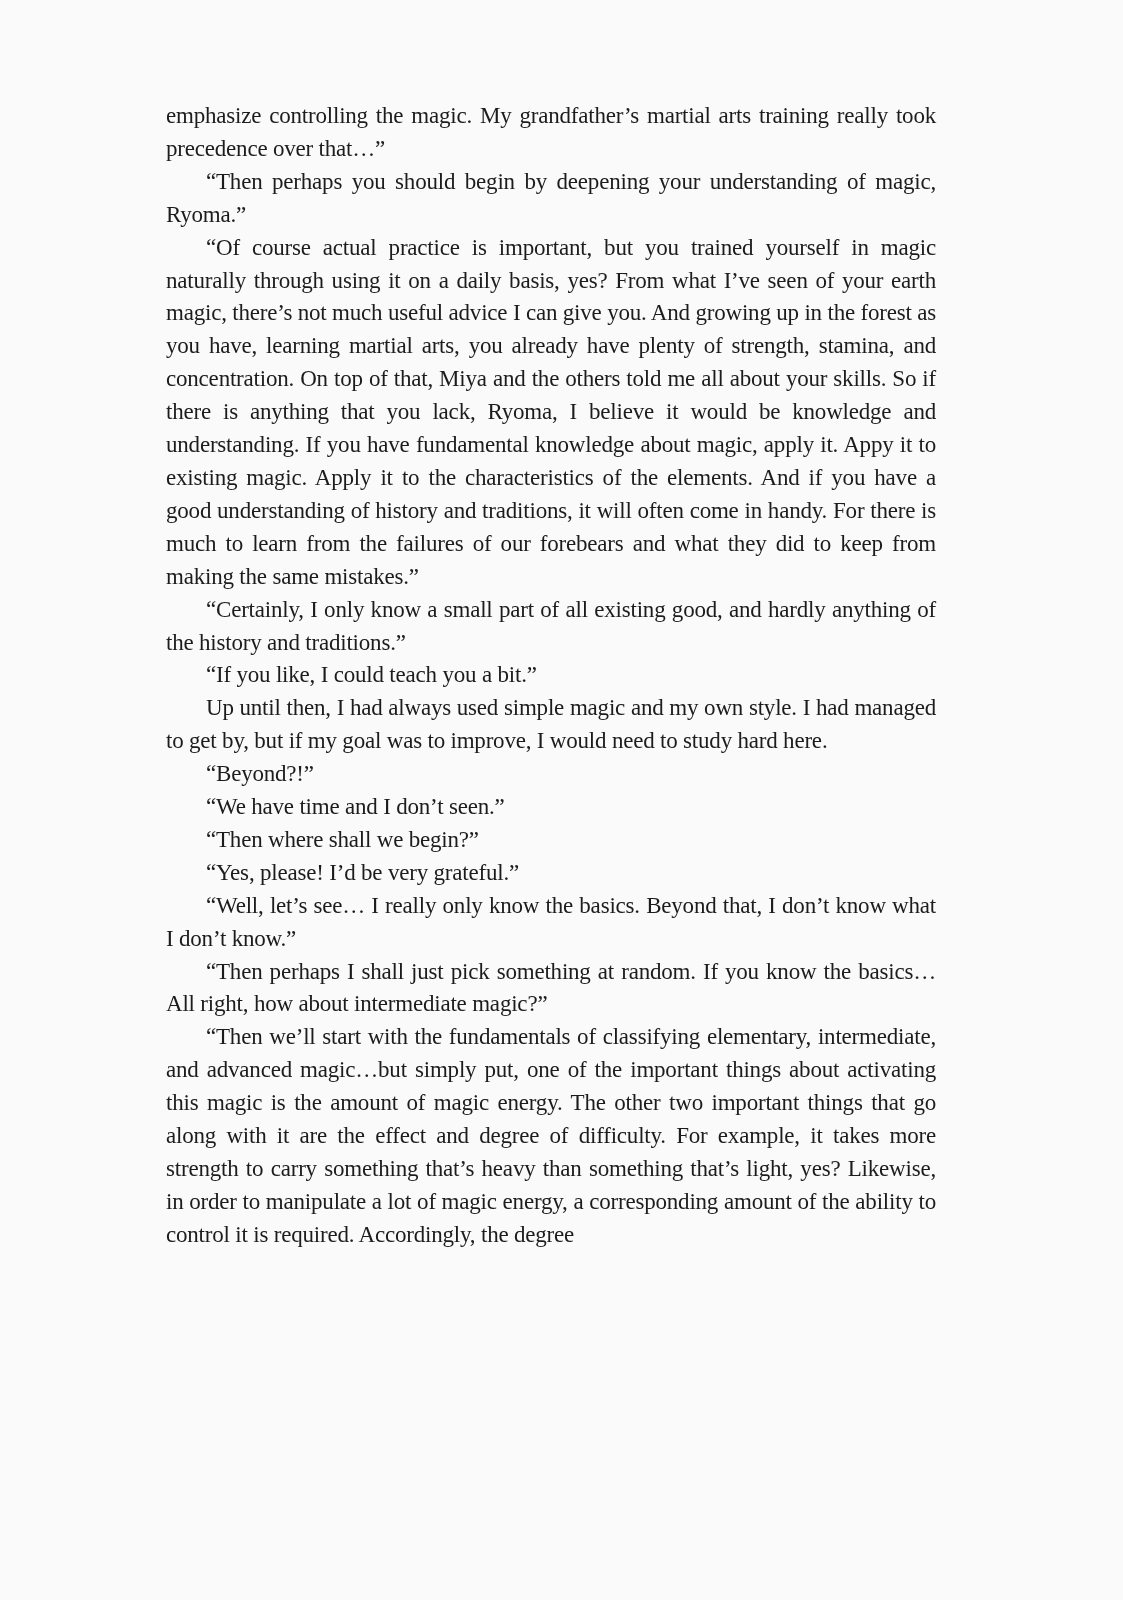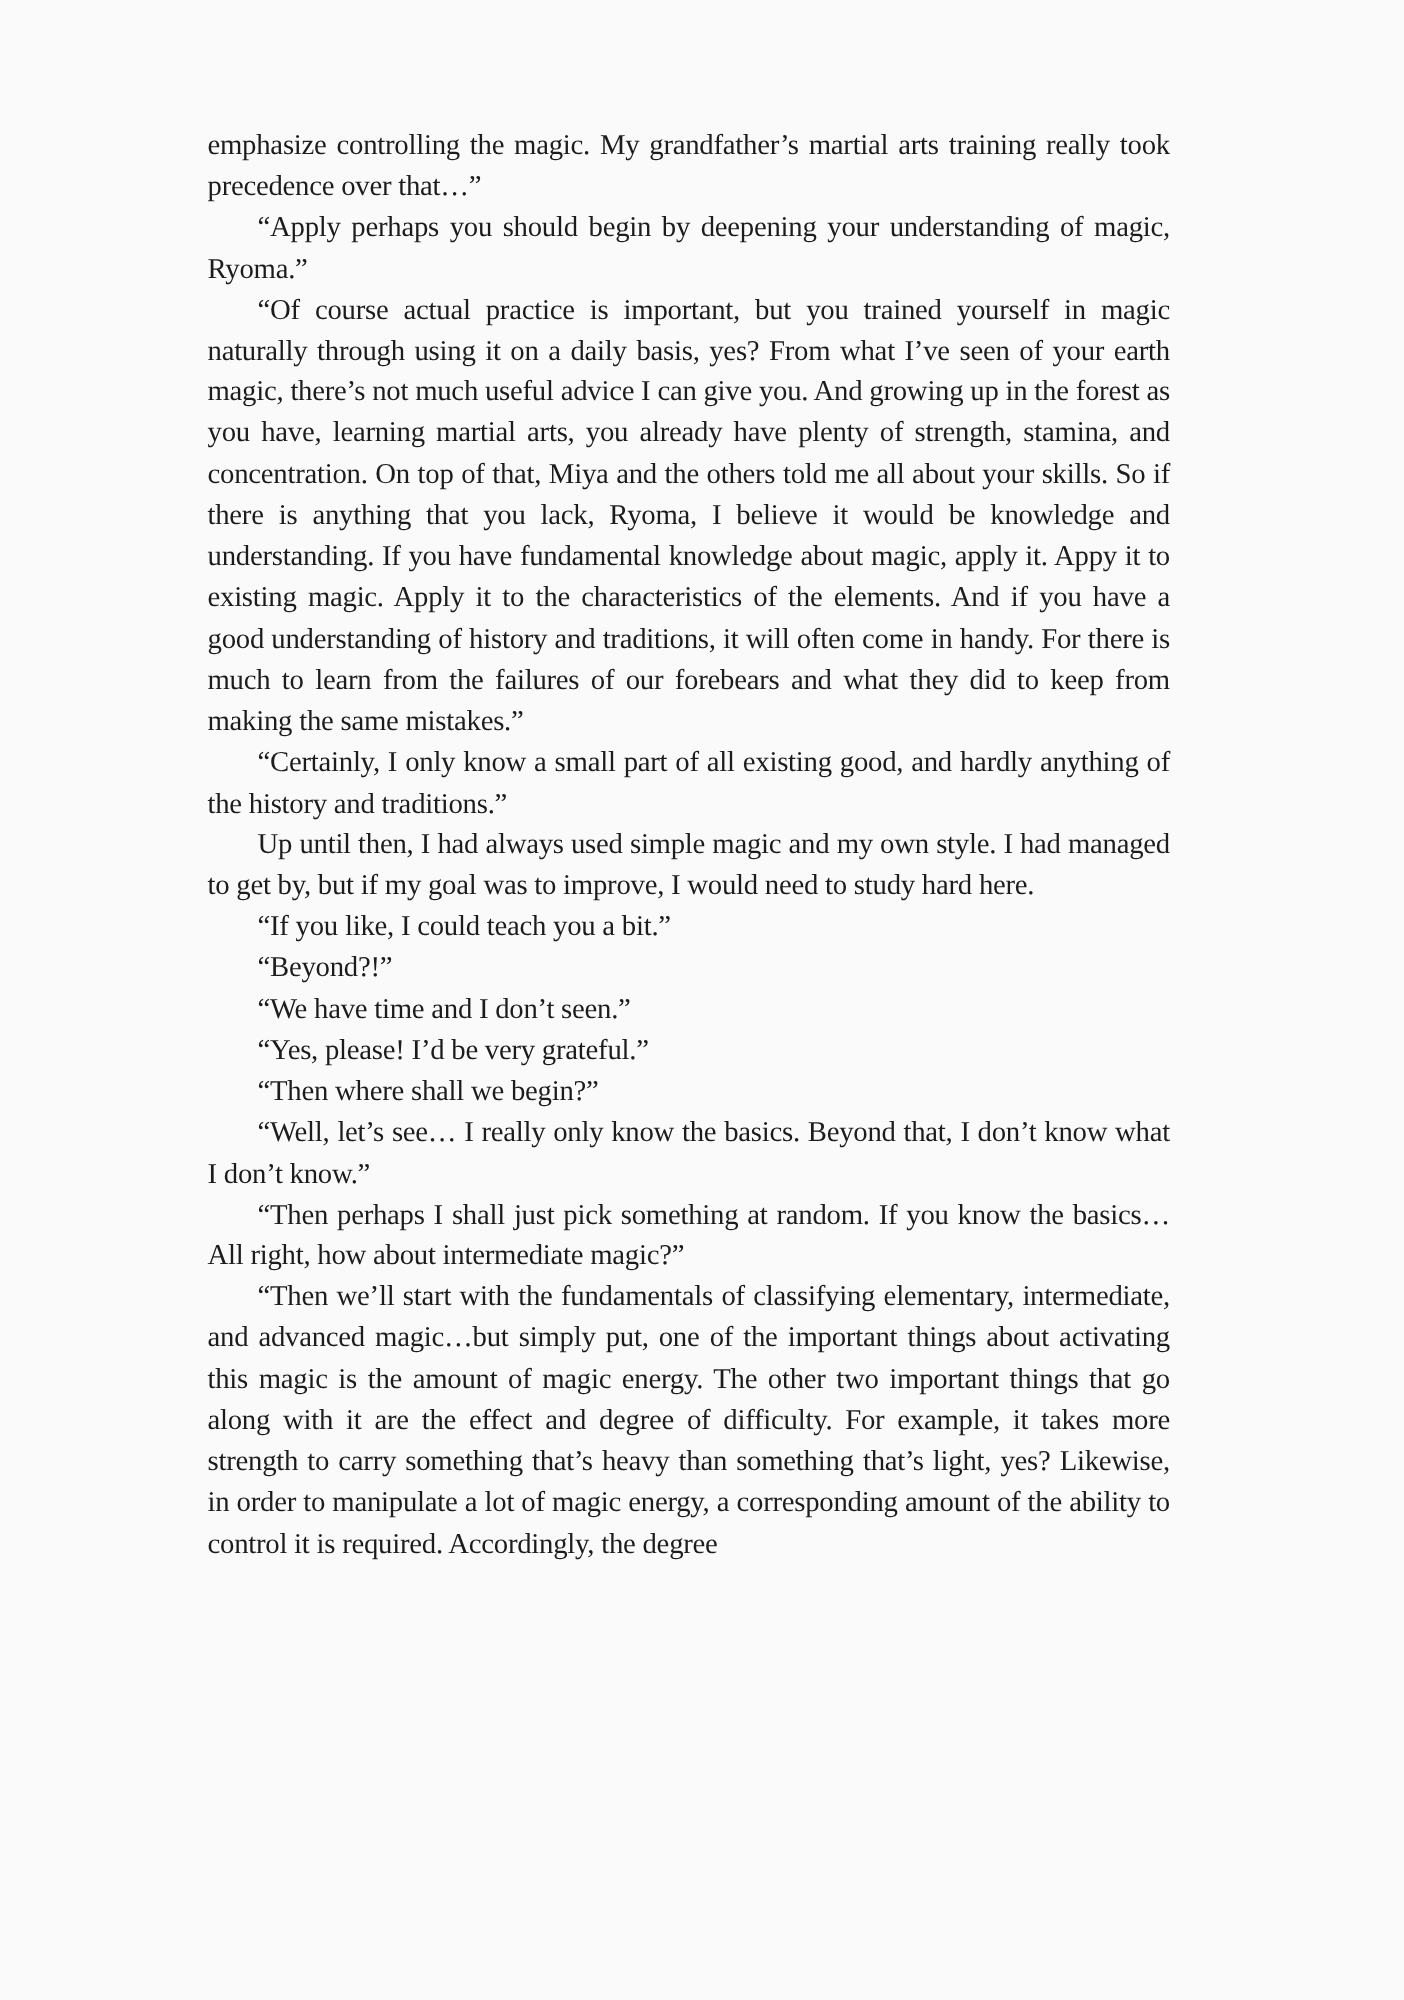--- a/index.html
+++ b/index.html
@@ -38,26 +38,26 @@
   .text-block p.no-indent {
     text-indent: 0;
   }
 </style>
 </head>
 <body>
 
 <div class="page">
   <div class="text-block">
     <p class="no-indent">emphasize controlling the magic. My grandfather’s martial arts training really took precedence over that…”</p>
-    <p>“Apply perhaps you should begin by deepening your understanding of magic, Ryoma.”</p>
+    <p>“Then perhaps you should begin by deepening your understanding of magic, Ryoma.”</p>
     <p>“Of course actual practice is important, but you trained yourself in magic naturally through using it on a daily basis, yes? From what I’ve seen of your earth magic, there’s not much useful advice I can give you. And growing up in the forest as you have, learning martial arts, you already have plenty of strength, stamina, and concentration. On top of that, Miya and the others told me all about your skills. So if there is anything that you lack, Ryoma, I believe it would be knowledge and understanding. If you have fundamental knowledge about magic, apply it. Appy it to existing magic. Apply it to the characteristics of the elements. And if you have a good understanding of history and traditions, it will often come in handy. For there is much to learn from the failures of our forebears and what they did to keep from making the same mistakes.”</p>
     <p>“Certainly, I only know a small part of all existing good, and hardly anything of the history and traditions.”</p>
+    <p>“If you like, I could teach you a bit.”</p>
     <p>Up until then, I had always used simple magic and my own style. I had managed to get by, but if my goal was to improve, I would need to study hard here.</p>
-    <p>“If you like, I could teach you a bit.”</p>
     <p>“Beyond?!”</p>
     <p>“We have time and I don’t seen.”</p>
+    <p>“Then where shall we begin?”</p>
     <p>“Yes, please! I’d be very grateful.”</p>
-    <p>“Then where shall we begin?”</p>
     <p>“Well, let’s see… I really only know the basics. Beyond that, I don’t know what I don’t know.”</p>
     <p>“Then perhaps I shall just pick something at random. If you know the basics… All right, how about intermediate magic?”</p>
     <p>“Then we’ll start with the fundamentals of classifying elementary, intermediate, and advanced magic…but simply put, one of the important things about activating this magic is the amount of magic energy. The other two important things that go along with it are the effect and degree of difficulty. For example, it takes more strength to carry something that’s heavy than something that’s light, yes? Likewise, in order to manipulate a lot of magic energy, a corresponding amount of the ability to control it is required. Accordingly, the degree</p>
   </div>
 </div>
 
 </body></html>

